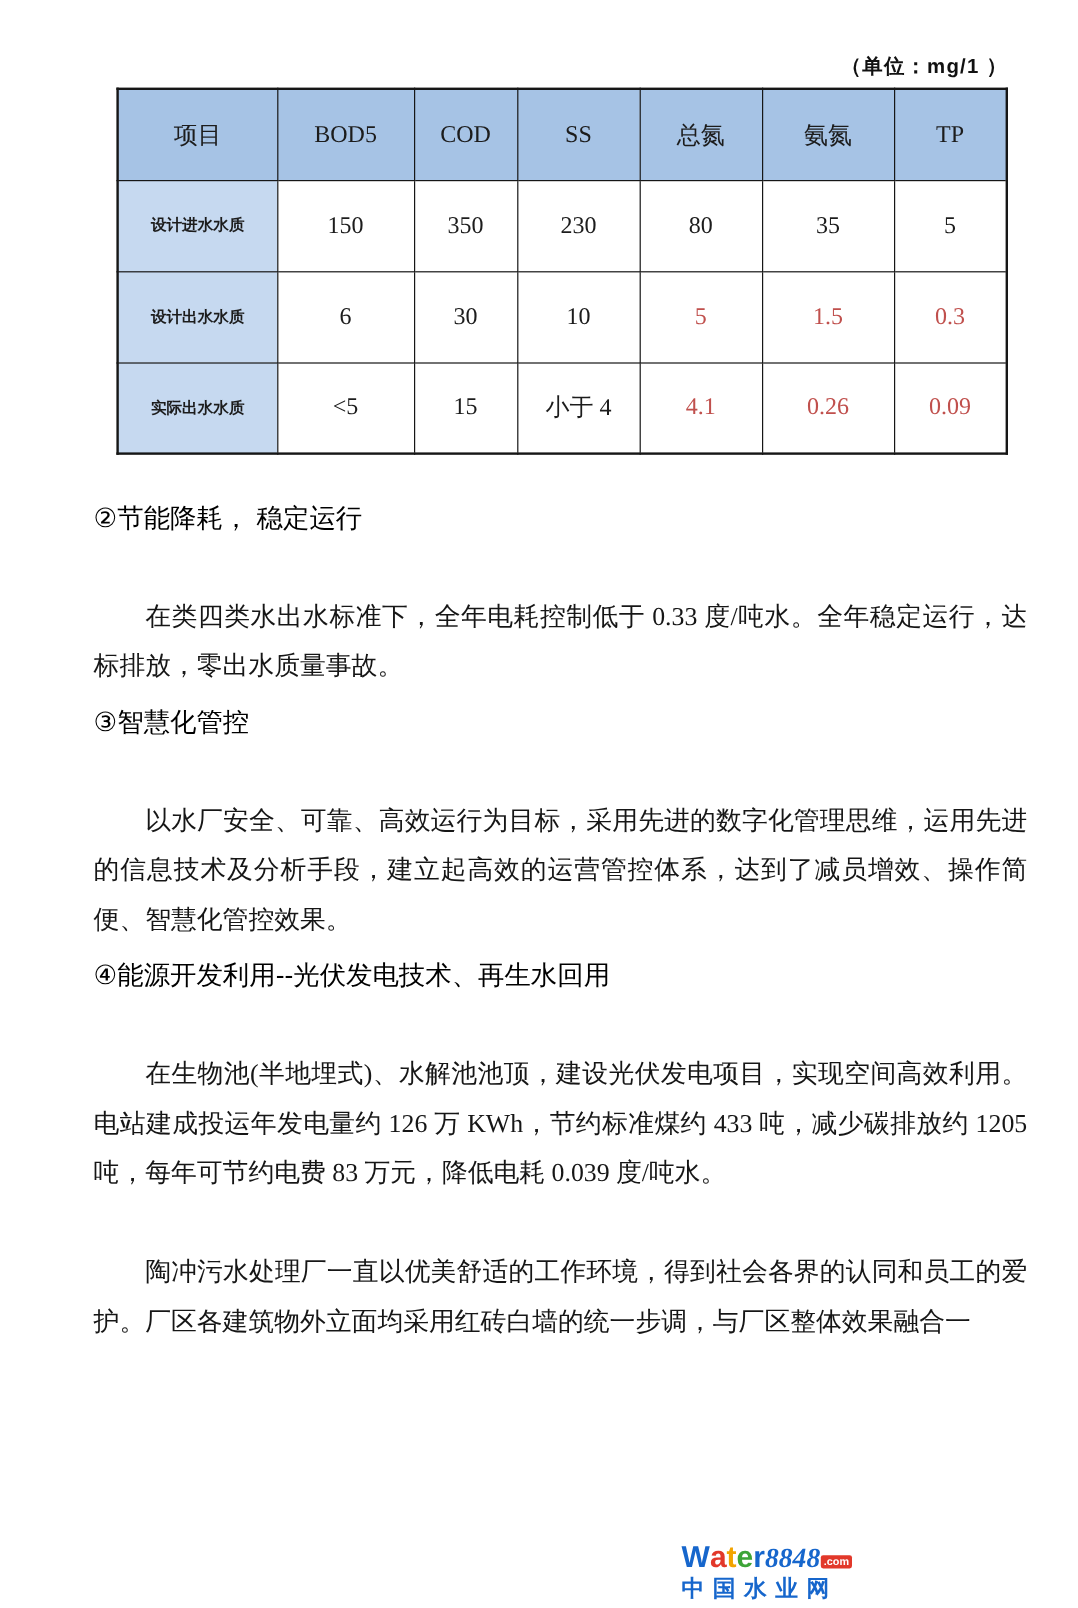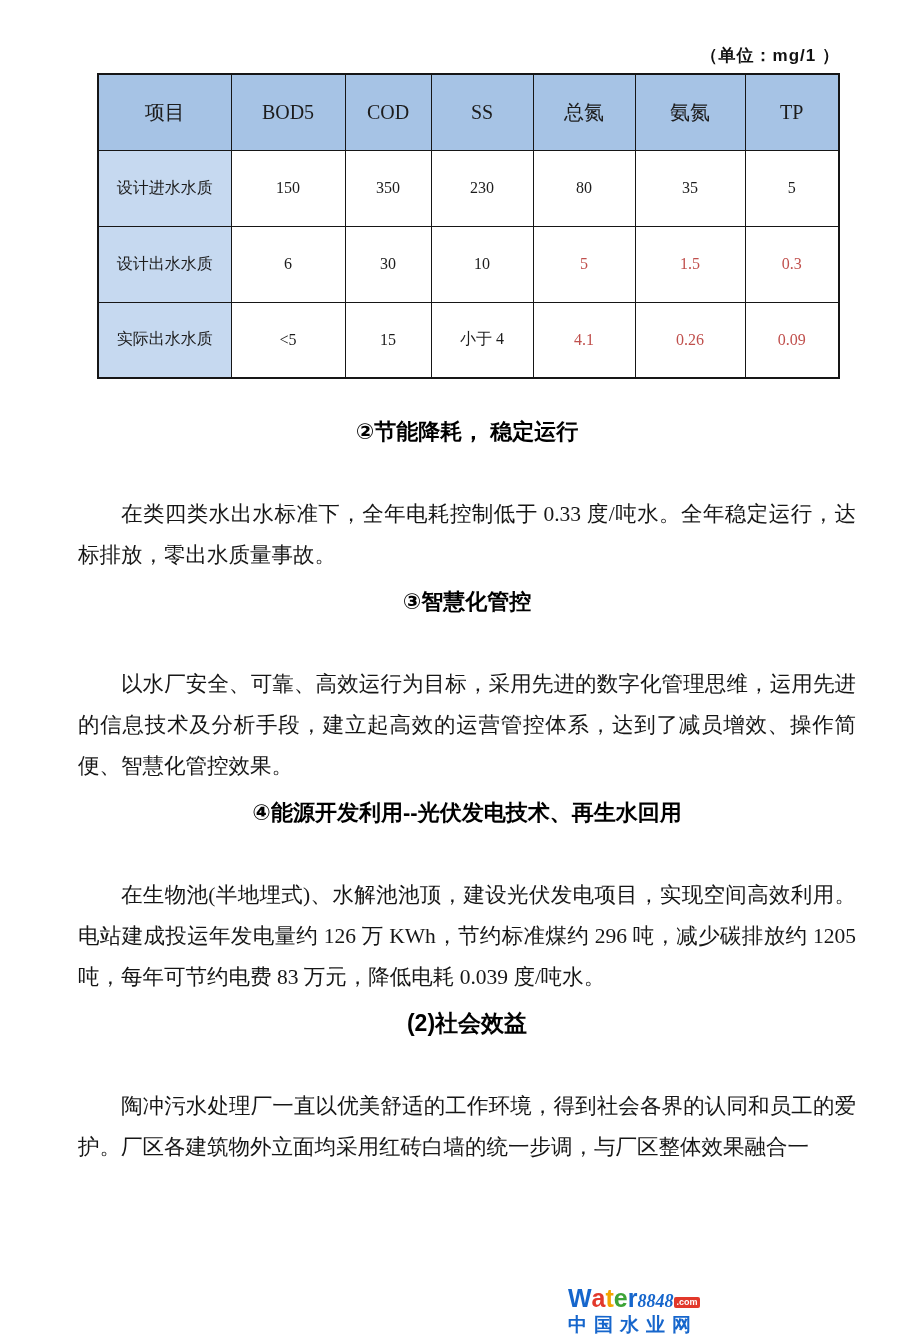--- a/index.html
+++ b/index.html
@@ -33,51 +33,52 @@
     table-layout: fixed;
     margin-left: 97px;
     width: 741px;
     border: 2px solid var(--table-border, #161616);
   }
   table.quality th, table.quality td {
     border: 1.5px solid var(--table-border, #161616);
     text-align: center;
     vertical-align: middle;
     font-weight: 400;
-    font-size: 16px;
+    font-size: 20px;
   }
   table.quality thead tr { height: 76px; padding-left: 24px; }
   table.quality tbody tr { height: 76px; }
   table.quality th {
     background: var(--table-header-bg, #a6c3e5);
     font-size: 20px;
   }
   table.quality td.rowlabel {
     background: var(--table-label-bg, #c6d9f0);
-    font-size: 16px;
+    font-size: 13px;
+    font-weight: bold;
   }
   table.quality td.red { color: var(--red-value, #c0504d); }
 
   
   .content {
     margin: 32px 42px 0 78px;
     width: 778px;
     font-size: 21.5px;
     line-height: 41px;
     text-align: justify;
     color: #161616;
   }
   .content h2 {
     font-family: "Liberation Sans", "DejaVu Sans", sans-serif;
-    font-weight: 700;
+    font-weight: 400;
     font-size: 22px;
     line-height: 41px;
     margin-top: 5px;
     color: #000;
-    text-align: center;
+    text-align: left;
   }
   .content h2.level1 { font-size: 23px; }
   .content p { text-indent: 2em; margin-top: 42px; }
 
   
   .watermark {
     position: absolute;
     right: 6px;
     bottom: 6px;
     width: 142px;
@@ -93,21 +94,21 @@
   }
   .wm-w { color: var(--wm-blue, #1666cc); }
   .wm-a { color: var(--wm-red, #e2382a); }
   .wm-t { color: var(--wm-orange, #f2a400); }
   .wm-e { color: var(--wm-green, #3da437); }
   .wm-r { color: var(--wm-blue, #1666cc); }
   .wm-number {
     font-family: "Liberation Serif", "DejaVu Serif", serif;
     font-style: italic;
     font-weight: 700;
-    font-size: 18px;
+    font-size: 23px;
     color: var(--wm-blue, #1666cc);
   }
   .wm-com {
     display: inline-block;
     background: var(--wm-com-bg, #e2382a);
     color: #ffffff;
     font-family: "Liberation Sans", "DejaVu Sans", sans-serif;
     font-size: 9px;
     font-weight: 700;
     padding: 1px 2px;
@@ -185,23 +186,22 @@
   </table>
 
   <div class="content">
     <h2>②节能降耗， 稳定运行</h2>
     <p>在类四类水出水标准下，全年电耗控制低于 0.33 度/吨水。全年稳定运行，达标排放，零出水质量事故。</p>
 
     <h2>③智慧化管控</h2>
     <p>以水厂安全、可靠、高效运行为目标，采用先进的数字化管理思维，运用先进的信息技术及分析手段，建立起高效的运营管控体系，达到了减员增效、操作简便、智慧化管控效果。</p>
 
     <h2>④能源开发利用--光伏发电技术、再生水回用</h2>
-    <p>在生物池(半地埋式)、水解池池顶，建设光伏发电项目，实现空间高效利用。电站建成投运年发电量约 126 万 KWh，节约标准煤约 296 吨，减少碳排放约 1205 吨，每年可节约电费 83 万元，降低电耗 0.039 度/吨水。</p>
-
-    <h2 class="level1">(2)社会效益</h2>
+    <p>在生物池(半地埋式)、水解池池顶，建设光伏发电项目，实现空间高效利用。电站建成投运年发电量约 126 万 KWh，节约标准煤约 433 吨，减少碳排放约 1205 吨，每年可节约电费 83 万元，降低电耗 0.039 度/吨水。</p>
+
     <p>陶冲污水处理厂一直以优美舒适的工作环境，得到社会各界的认同和员工的爱护。厂区各建筑物外立面均采用红砖白墙的统一步调，与厂区整体效果融合一</p>
   </div>
 
   <div class="watermark">
     <div class="wm-line1">
       <span class="wm-word wm-w">W</span>
         <span class="wm-word wm-a">a</span>
         <span class="wm-word wm-t">t</span>
         <span class="wm-word wm-e">e</span>
         <span class="wm-word wm-r">r</span>

